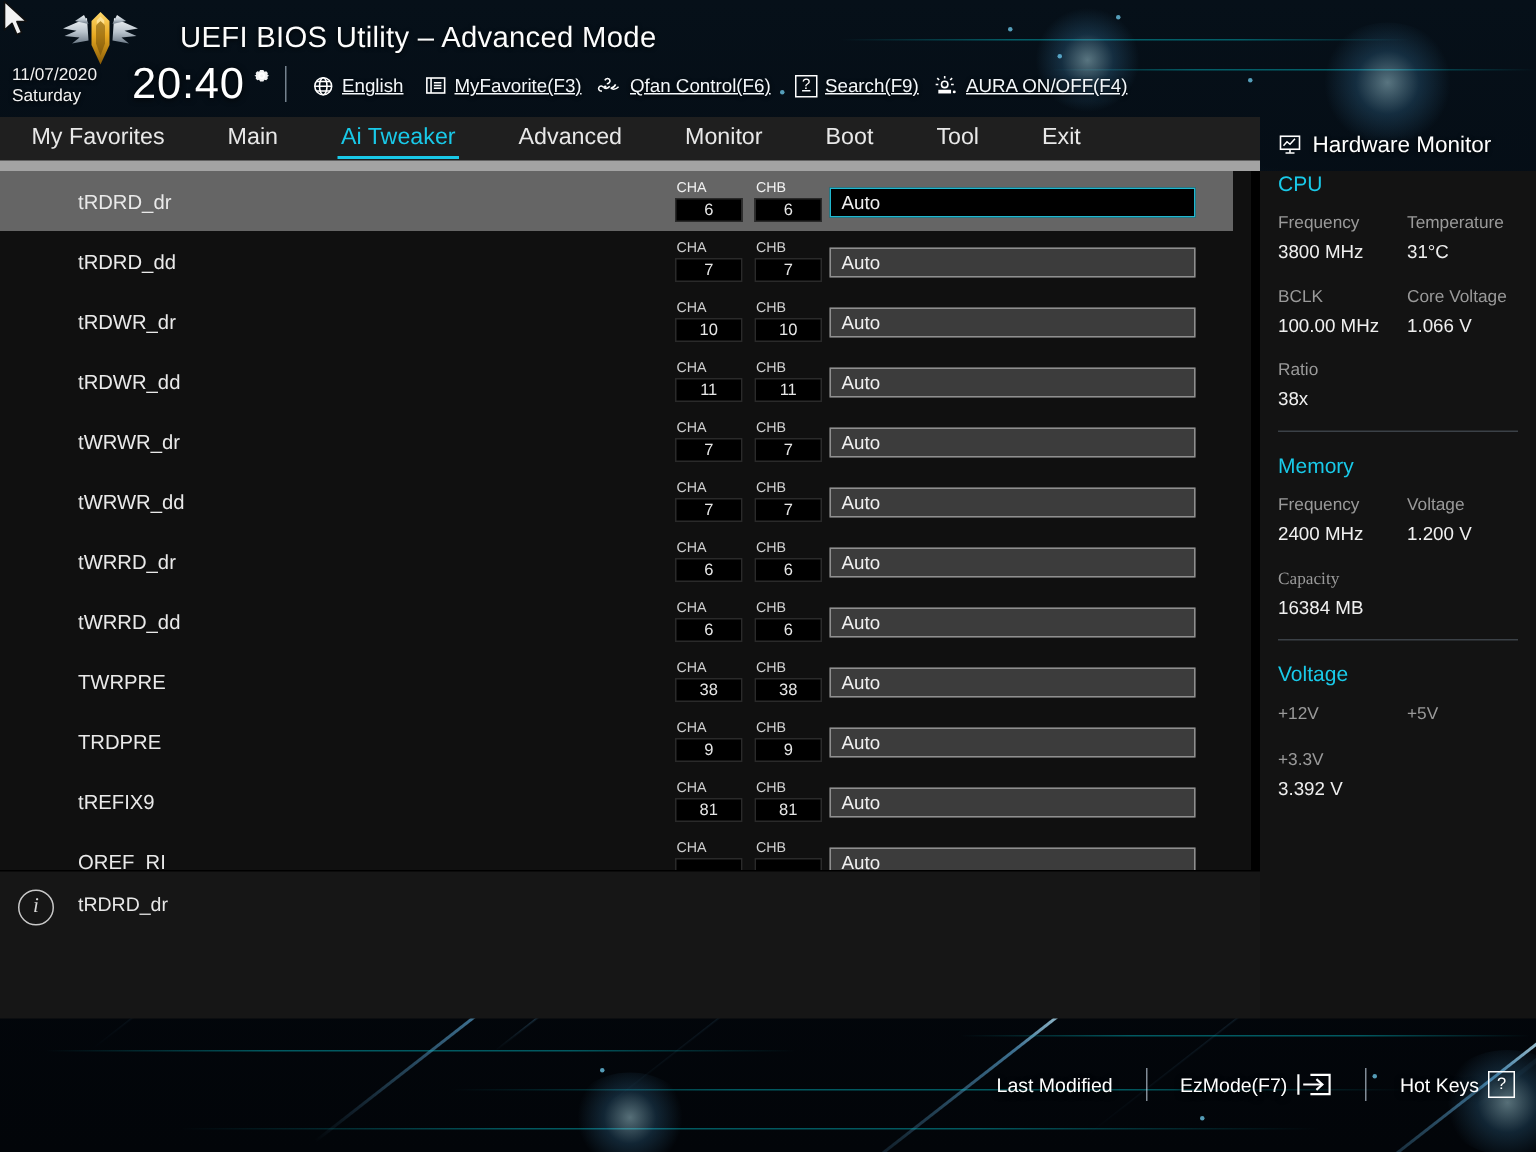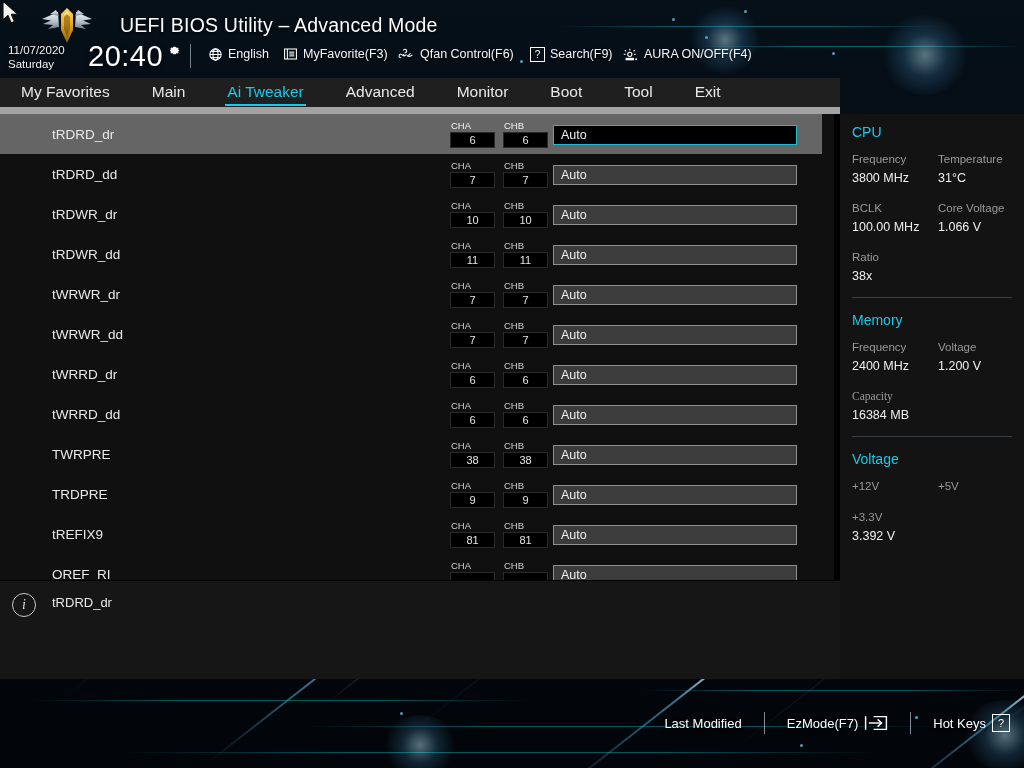--- a/index.html
+++ b/index.html
@@ -72,24 +72,25 @@
   #gear-icon {
     position: absolute; left: 168px; top: 44px;
     width: 13px; height: 13px; color: #fff;
   }
   .hdr-divider {
     position: absolute; top: 44px; width: 1px; height: 24px;
     background: rgba(210,225,240,.55);
   }
   .hdr-item {
     position: absolute; top: 47px; height: 20px;
-    display: flex; align-items: flex-start; gap: 5px;
+    display: flex; align-items: center; gap: 5px;
     font-size: 12.5px; color: #f4f8fb; white-space: nowrap;
     text-shadow: 0 1px 3px rgba(0,0,0,.95);
     cursor: pointer;
+    text-decoration: underline;
   }
   .hdr-item svg { display: block; }
 
   
   #navbar {
     position: absolute; left: 0; top: 78px; width: 840px; height: 36px;
     background: #1f1f1f;
     border-bottom: 7px solid #a3a3a3;
   }
   #nav-list {
@@ -365,20 +366,29 @@
         <div class="nav-tab">Main</div>
         <div class="nav-tab active">Ai Tweaker</div>
         <div class="nav-tab">Advanced</div>
         <div class="nav-tab">Monitor</div>
         <div class="nav-tab">Boot</div>
         <div class="nav-tab">Tool</div>
         <div class="nav-tab">Exit</div>
       </div>
   </div>
 
+  <div id="hw-title">
+    <svg width="16" height="15" viewBox="0 0 24 22" fill="none" stroke="#ffffff" stroke-width="1.6">
+      <rect x="2.5" y="2.5" width="19" height="13"></rect>
+      <polyline points="5.5,12 9,8 12,10.5 17,5" stroke-width="1.5"></polyline>
+      <line x1="12" y1="15.5" x2="12" y2="19"></line>
+        <line x1="7.5" y1="19.3" x2="16.5" y2="19.3"></line>
+    </svg>
+    <span>Hardware Monitor</span>
+  </div>
 
   <div id="body-area">
     <div id="rows">
         <div class="row selected">
           <div class="row-label">tRDRD_dr</div>
           <div class="chan a">
             <div class="chan-name">CHA</div>
             <div class="chan-val">6</div>
           </div>
           <div class="chan b">
@@ -525,21 +535,21 @@
     
   </div>
   <div id="body-right-edge"></div>
 
   <div id="help-strip">
     <div id="info-icon">i</div>
     <div id="help-text">tRDRD_dr</div>
   </div>
 
   <div id="sidebar">
-      <div class="sb-sect-title" style="margin-top: 10px;">CPU</div>
+      <div class="sb-sect-title" style="">CPU</div>
       <div class="sb-row" style="margin-top: 10px;">
         <div class="sb-col sb-key">Frequency</div>
         <div class="sb-col sb-key">Temperature</div>
       </div>
       <div class="sb-row">
         <div class="sb-col sb-val">3800 MHz</div>
         <div class="sb-col sb-val">31°C</div>
       </div>
       <div class="sb-row" style="margin-top: 12px;">
         <div class="sb-col sb-key">BCLK</div>

